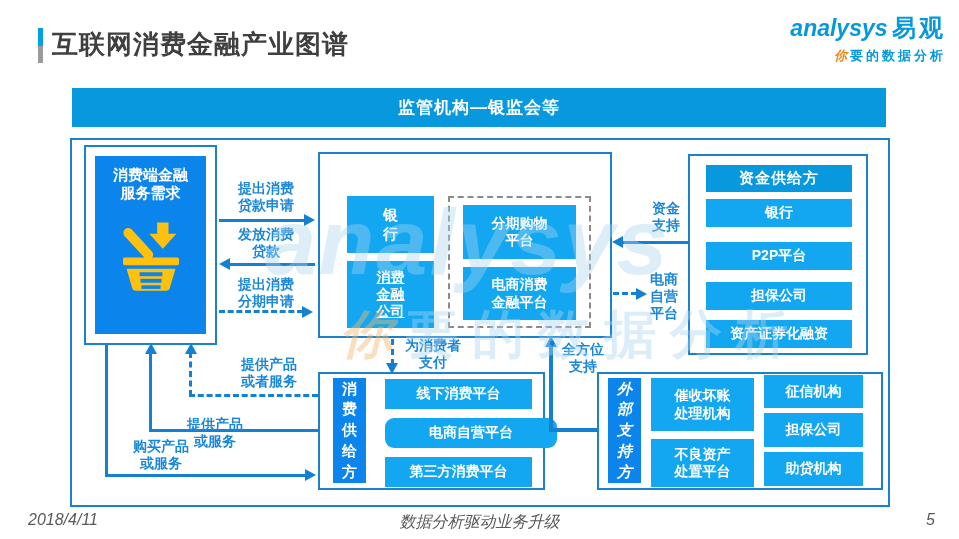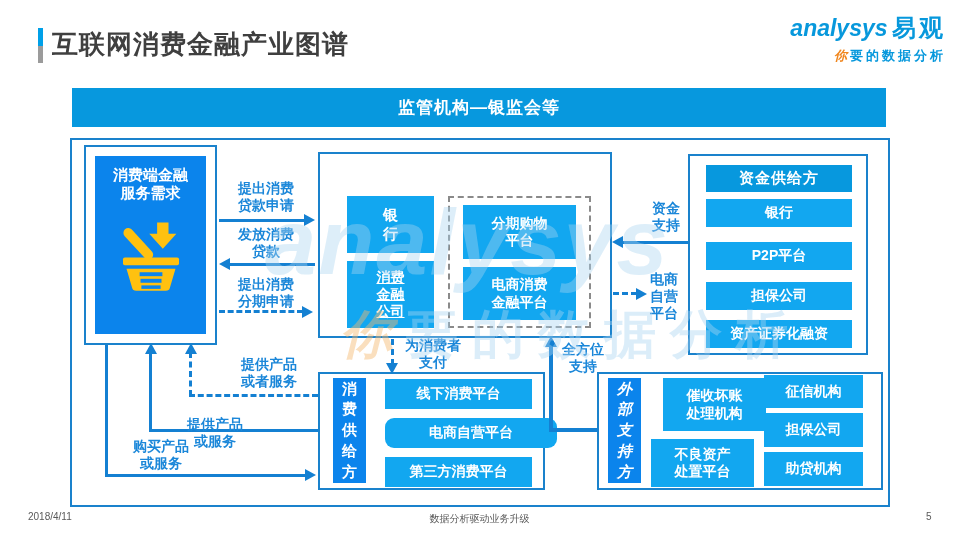--- a/index.html
+++ b/index.html
@@ -36,21 +36,21 @@
   .lh{height:3px;background:var(--arrow);}
   .lv{width:3px;background:var(--arrow);}
   .ldh{height:0;border-top:3px dashed var(--arrow);}
   .ldv{width:0;border-left:3px dashed var(--arrow);}
   .ah-right{width:0;height:0;border-top:6px solid transparent;border-bottom:6px solid transparent;border-left:11px solid var(--arrow);}
   .ah-left{width:0;height:0;border-top:6px solid transparent;border-bottom:6px solid transparent;border-right:11px solid var(--arrow);}
   .ah-up{width:0;height:0;border-left:6px solid transparent;border-right:6px solid transparent;border-bottom:11px solid var(--arrow);}
   .ah-down{width:0;height:0;border-left:6px solid transparent;border-right:6px solid transparent;border-top:11px solid var(--arrow);}
   .alabel{color:var(--label);font-weight:bold;font-size:14px;text-align:center;line-height:1.18;}
   
-  .footer{color:#595959;font-size:10px;}
+  .footer{color:#595959;font-size:16px;font-style:italic;}
   
   .wm{z-index:3;pointer-events:none;font-weight:bold;}
   .wm1{left:265px;top:190px;font-size:92px;font-style:italic;color:rgba(170,212,240,0.40);letter-spacing:2px;}
   .wm2{left:340px;top:300px;font-size:52px;letter-spacing:14px;}
   .wm2 .f{color:rgba(243,183,110,0.45);font-style:italic;}
   .wm2 .r{color:rgba(170,212,240,0.42);}
 </style>
 </head>
 <body>
 
@@ -118,21 +118,21 @@
     <span class="wrap" style="width:16px;line-height:1.38;">消费供给方</span>
   </div>
   <div class="abs blue z" style="left:385px;top:379px;width:147px;height:30px;font-size:14px;">线下消费平台</div>
   <div class="abs blue z" style="left:385px;top:418px;width:172px;height:30px;font-size:14px;border-radius:9px;">电商自营平台</div>
   <div class="abs blue z" style="left:385px;top:457px;width:147px;height:30px;font-size:14px;">第三方消费平台</div>
 
   <div class="abs wbox z" style="left:597px;top:372px;width:286px;height:118px;"></div>
   <div class="abs blue deepbg z" style="left:608px;top:378px;width:33px;height:105px;font-size:15px;">
     <span class="wrap" style="width:16px;line-height:1.38;font-style:italic;">外部支持方</span>
   </div>
-  <div class="abs blue z" style="left:651px;top:378px;width:103px;height:53px;font-size:14px;margin-left:12px;">
+  <div class="abs blue z" style="left:651px;top:378px;width:103px;height:53px;font-size:14px;">
     <span class="wrap" style="width:58px;">催收坏账处理机构</span>
   </div>
   <div class="abs blue z" style="left:651px;top:439px;width:103px;height:48px;font-size:14px;">
     <span class="wrap" style="width:58px;">不良资产处置平台</span>
   </div>
   <div class="abs blue z" style="left:764px;top:375px;width:99px;height:33px;font-size:14px;">征信机构</div>
   <div class="abs blue z" style="left:764px;top:413px;width:99px;height:34px;font-size:14px;">担保公司</div>
   <div class="abs blue z" style="left:764px;top:452px;width:99px;height:34px;font-size:14px;">助贷机构</div>
 
   <div class="abs alabel z" style="left:235px;top:180px;width:62px;">提出消费贷款申请</div>

